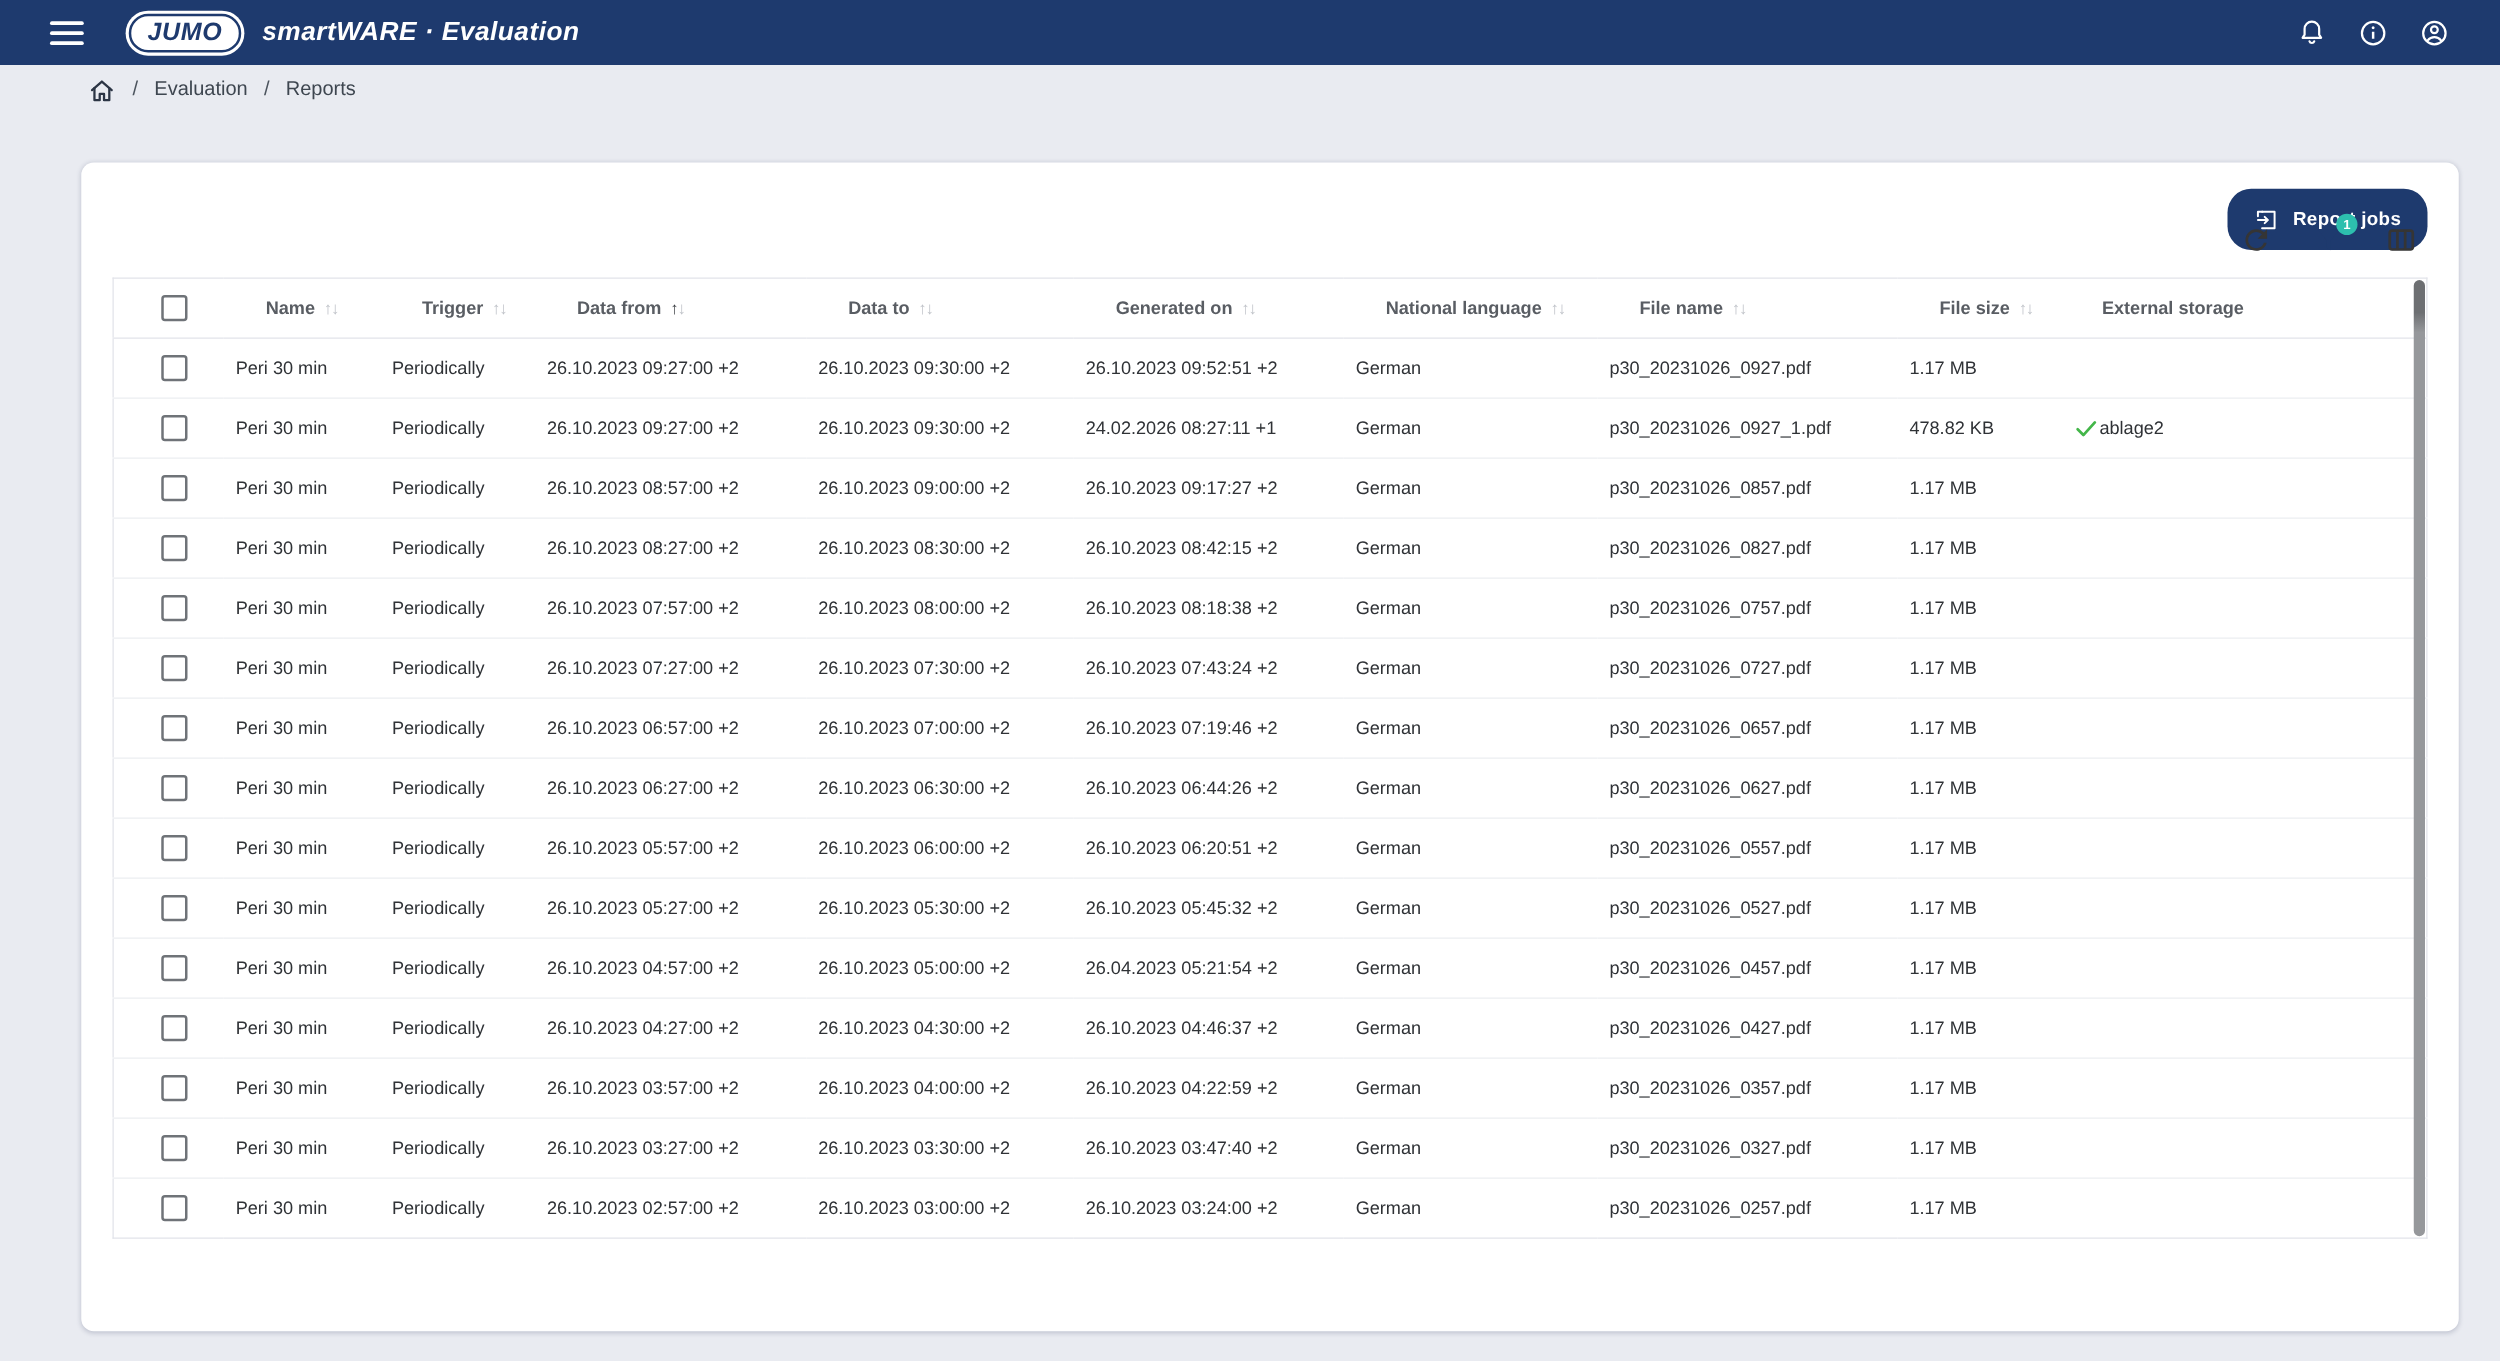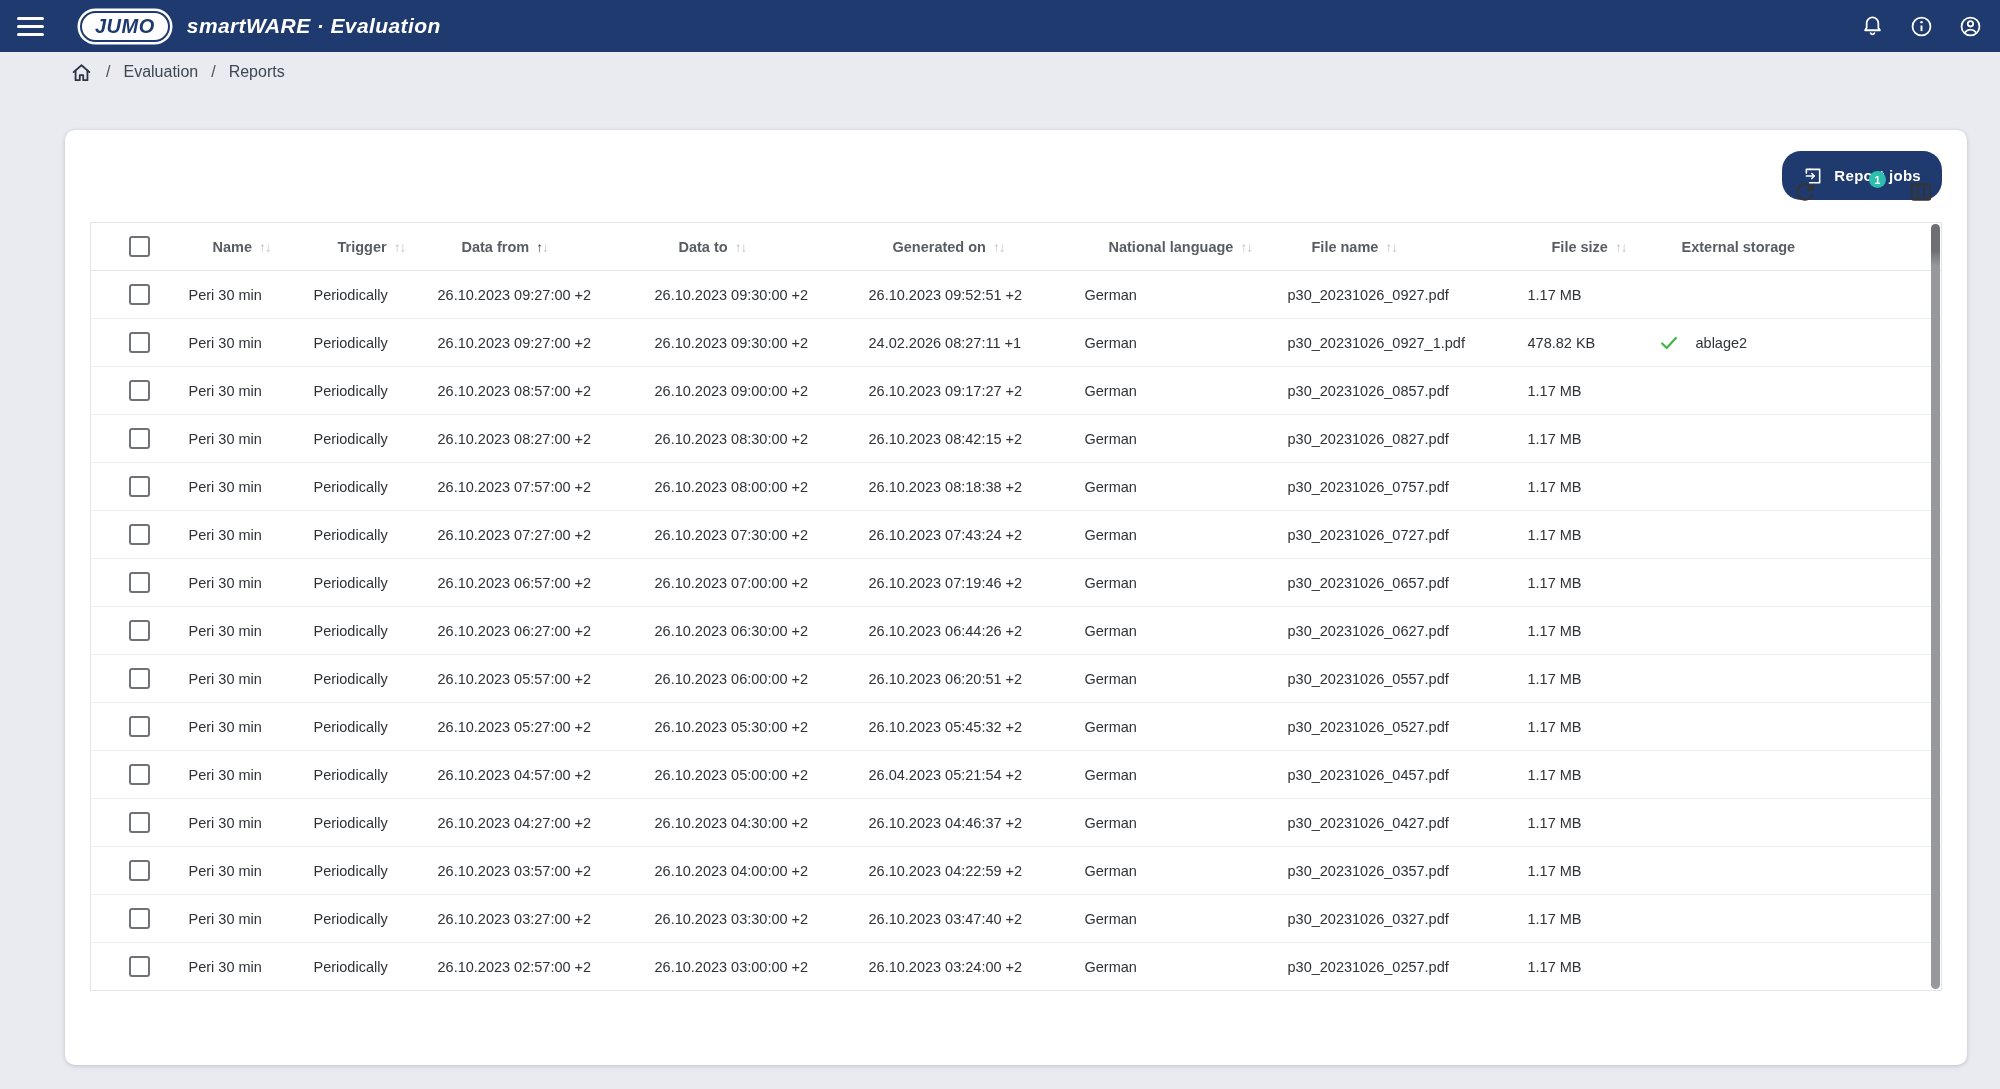--- a/index.html
+++ b/index.html
@@ -7,21 +7,21 @@
   body {
     width:2000px; height:1089px; overflow:hidden;
     background:#e9ebf1;
     font-family:"Liberation Sans","DejaVu Sans",sans-serif;
     -webkit-font-smoothing:antialiased;
   }
 
   
   .topbar {
     height:52px; background:#1e3a6e;
-    display:flex; align-items:center; padding:0 17px;
+    display:flex; align-items:center; padding:0 40px;
   }
   .hamburger { width:27px; height:19px; display:flex; flex-direction:column; justify-content:space-between; cursor:pointer; }
   .hamburger span { display:block; height:3px; background:#fff; border-radius:2px; }
   .logo {
     margin-left:36px; background:#fff; color:#1e3a6e;
     border:2px solid #1e3a6e; box-shadow:0 0 0 2.5px #ffffff;
     border-radius:16px; padding:2px 13px 3px 13px;
     font-weight:bold; font-style:italic; font-size:20px; letter-spacing:.5px;
     line-height:1.1; cursor:pointer;
   }
@@ -75,21 +75,21 @@
   thead .label { font-weight:bold; color:#595d63; font-size:14.5px;margin-left:24px; }
   .sort-arrows { margin-left:7px; font-size:13.5px; color:#bfc2c8; letter-spacing:-1px; cursor:pointer; user-select:none; }
   .sort-arrows .arr.active { color:#3a3d42; font-weight:bold; }
   tbody td { height:48px; padding-left:10px; font-size:14.5px; color:#2f3236; border-bottom:1px solid #eceef1; white-space:nowrap; overflow:hidden; }
   tbody tr:last-child td { border-bottom:none; }
   .checkbox {
     width:21px; height:21px; border:2px solid #6f7378; border-radius:3px;
     background:#fff; margin-left:28px; cursor:pointer;
   }
   thead .checkbox { margin-left:28px; }
-  .storage-cell { display:flex; align-items:center; gap:16px; }
+  .storage-cell { display:flex; align-items:center; }
   .check-icon { flex:0 0 auto; }
 
   .v-scrollbar {
     position:absolute; top:2px; right:2px; bottom:2px; width:9px; border-radius:5px;
     background:linear-gradient(180deg,#6d6f72 0px,#6d6f72 26px,#96989b 42px,#96989b 100%);
     cursor:pointer;
   }
 </style>
 </head>
 <body>

